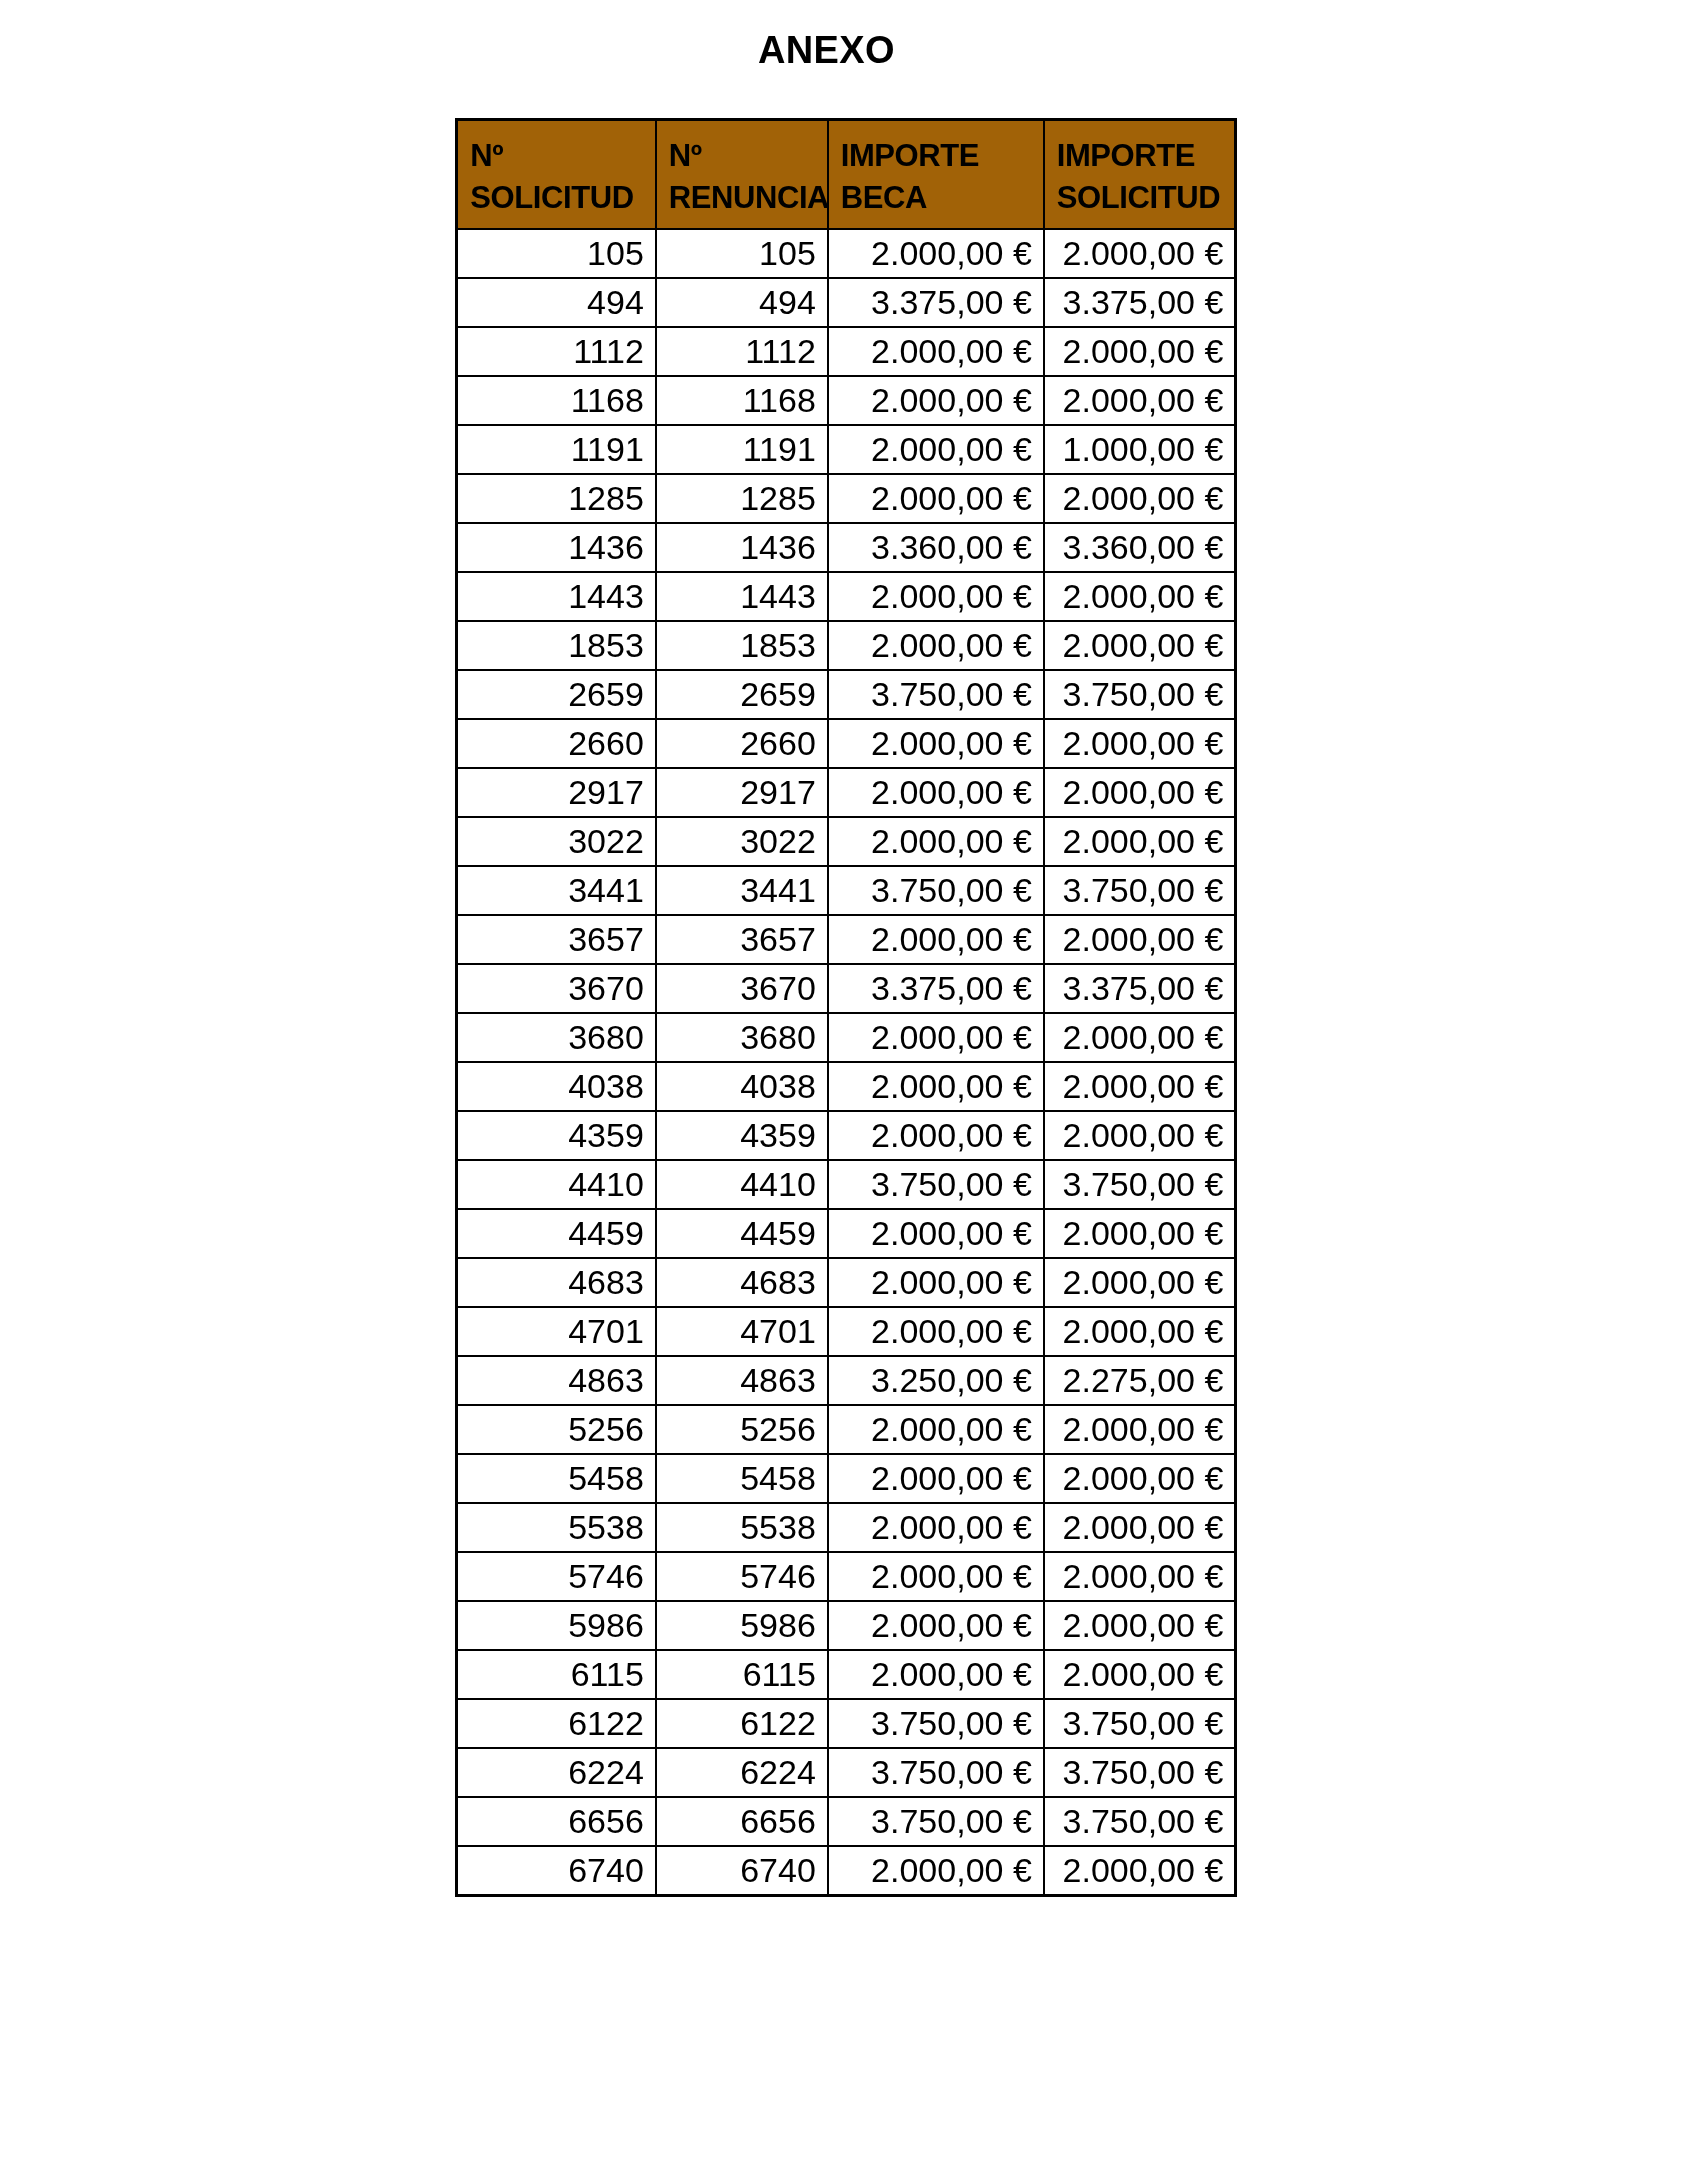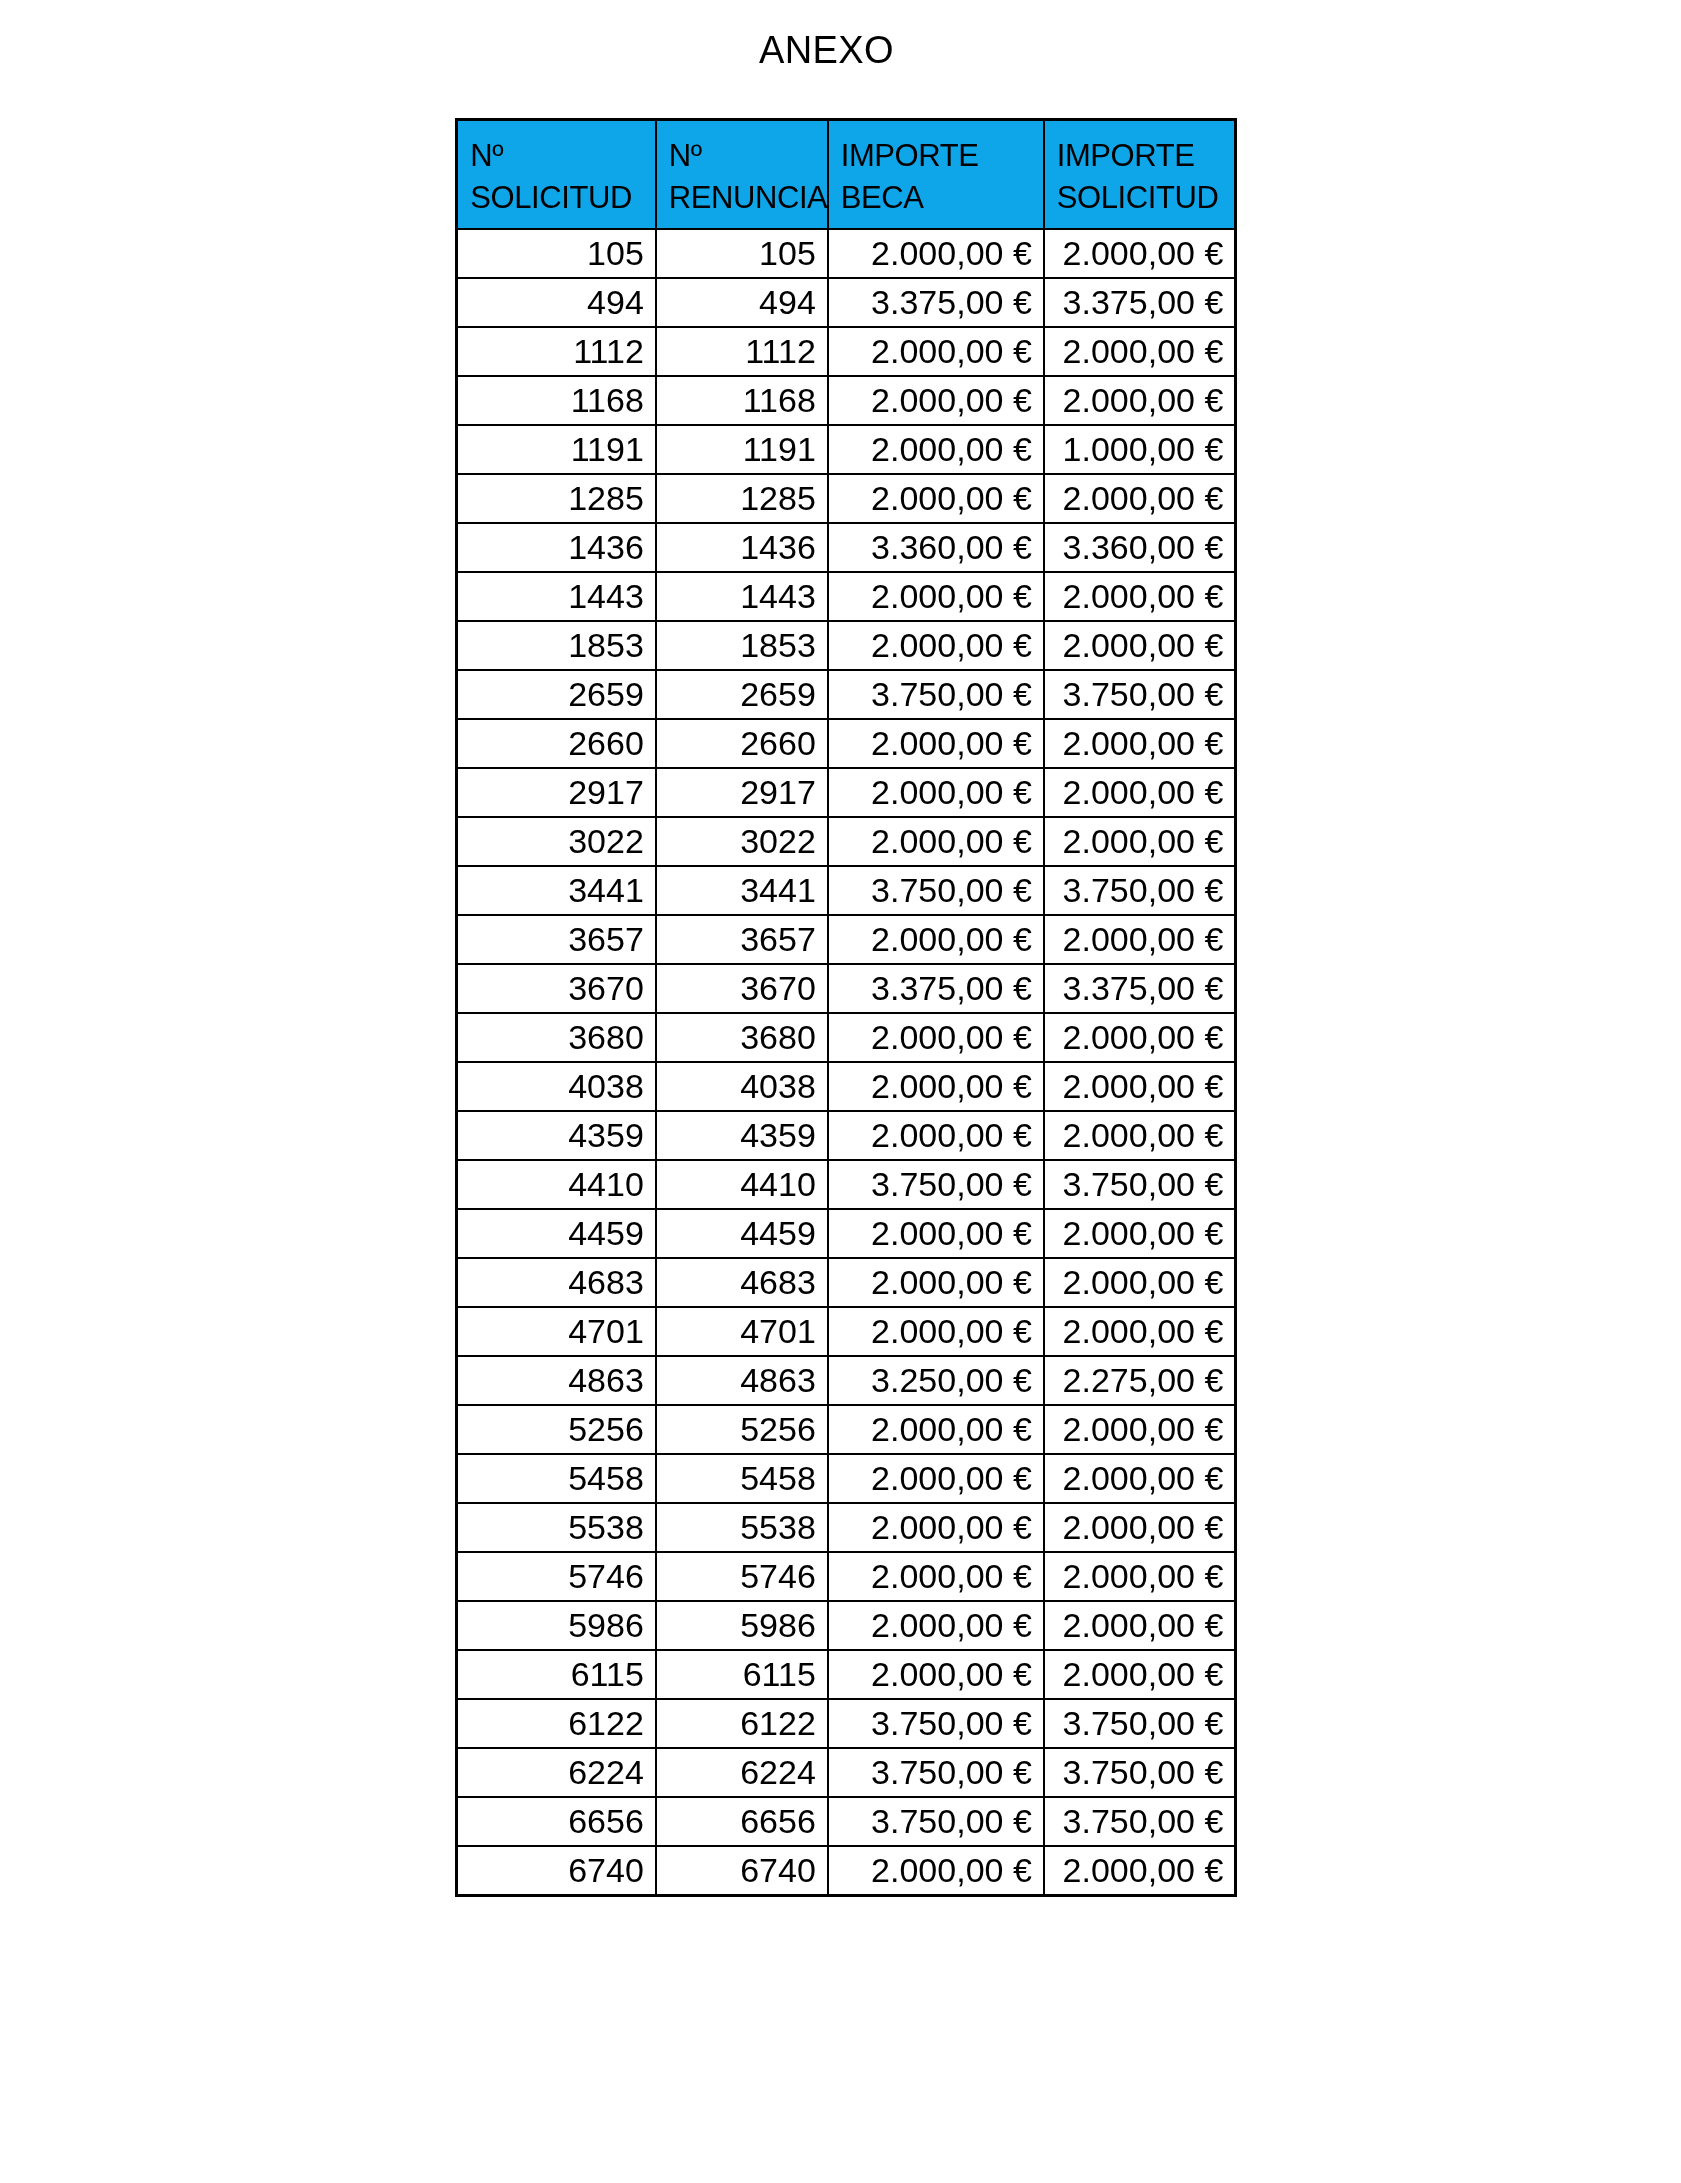--- a/index.html
+++ b/index.html
@@ -15,42 +15,42 @@
     font-family: "Liberation Sans", sans-serif;
     overflow: hidden;
   }
   .page-title {
     position: absolute;
     left: 437px;
     top: 29px;
     width: 779px;
     text-align: center;
     font-size: 38px;
-    font-weight: 400;
+    font-weight: 700;
     letter-spacing: 0.4px;
   }
   table.anexo-table {
     position: absolute;
     left: 455px;
     top: 118px;
     width: 779px;
     border-collapse: collapse;
     table-layout: fixed;
     border: 3.8px solid #000000;
   }
   col.c-expediente { width: 199px; }
   col.c-solicitud  { width: 172px; }
   col.c-beca       { width: 216px; }
   col.c-renuncia   { width: 192px; }
   th {
-    background: #0ea5e9;
+    background: #a16207;
     border: 2.3px solid #000000;
     height: 93px;
     font-size: 31px;
-    font-weight: 400;
+    font-weight: 700;
     text-align: left;
     vertical-align: bottom;
     padding: 4.6px 4.6px 9.2px 12.2px;
     letter-spacing: -0.4px;
     overflow: visible;
   }
   th .hl {
     display: block;
     line-height: 42px;
     white-space: nowrap;

